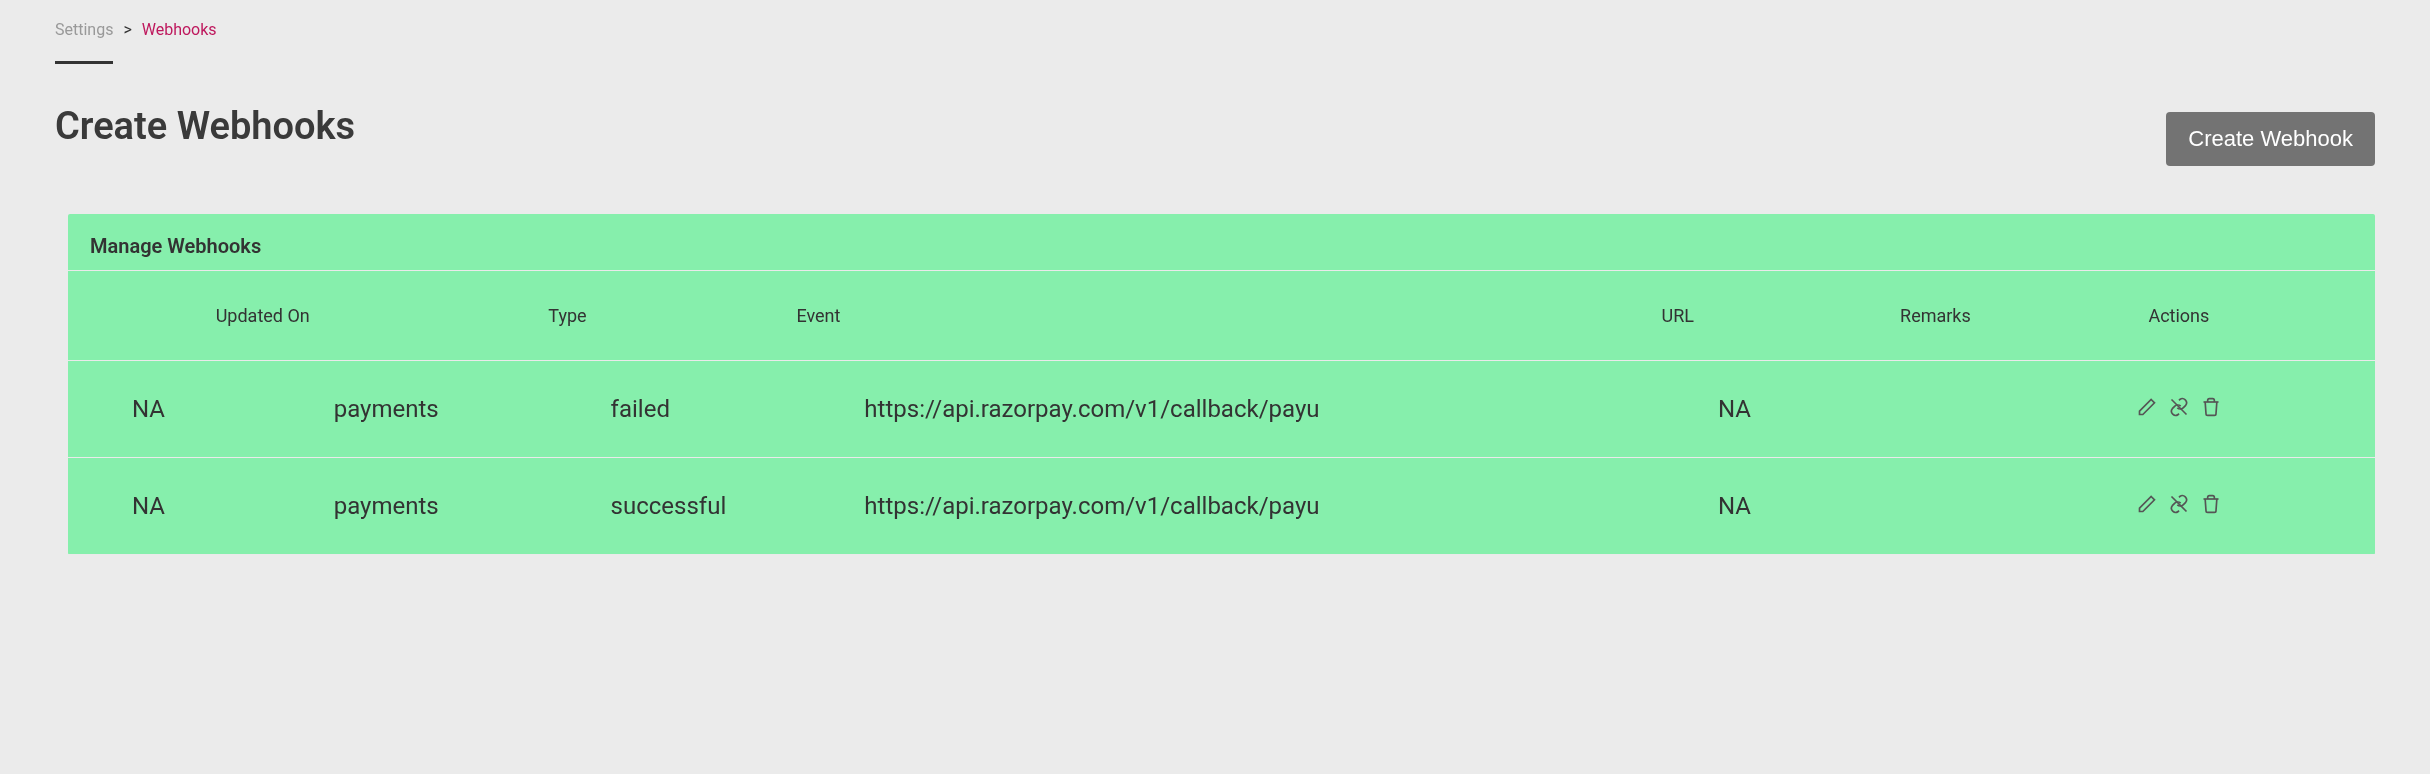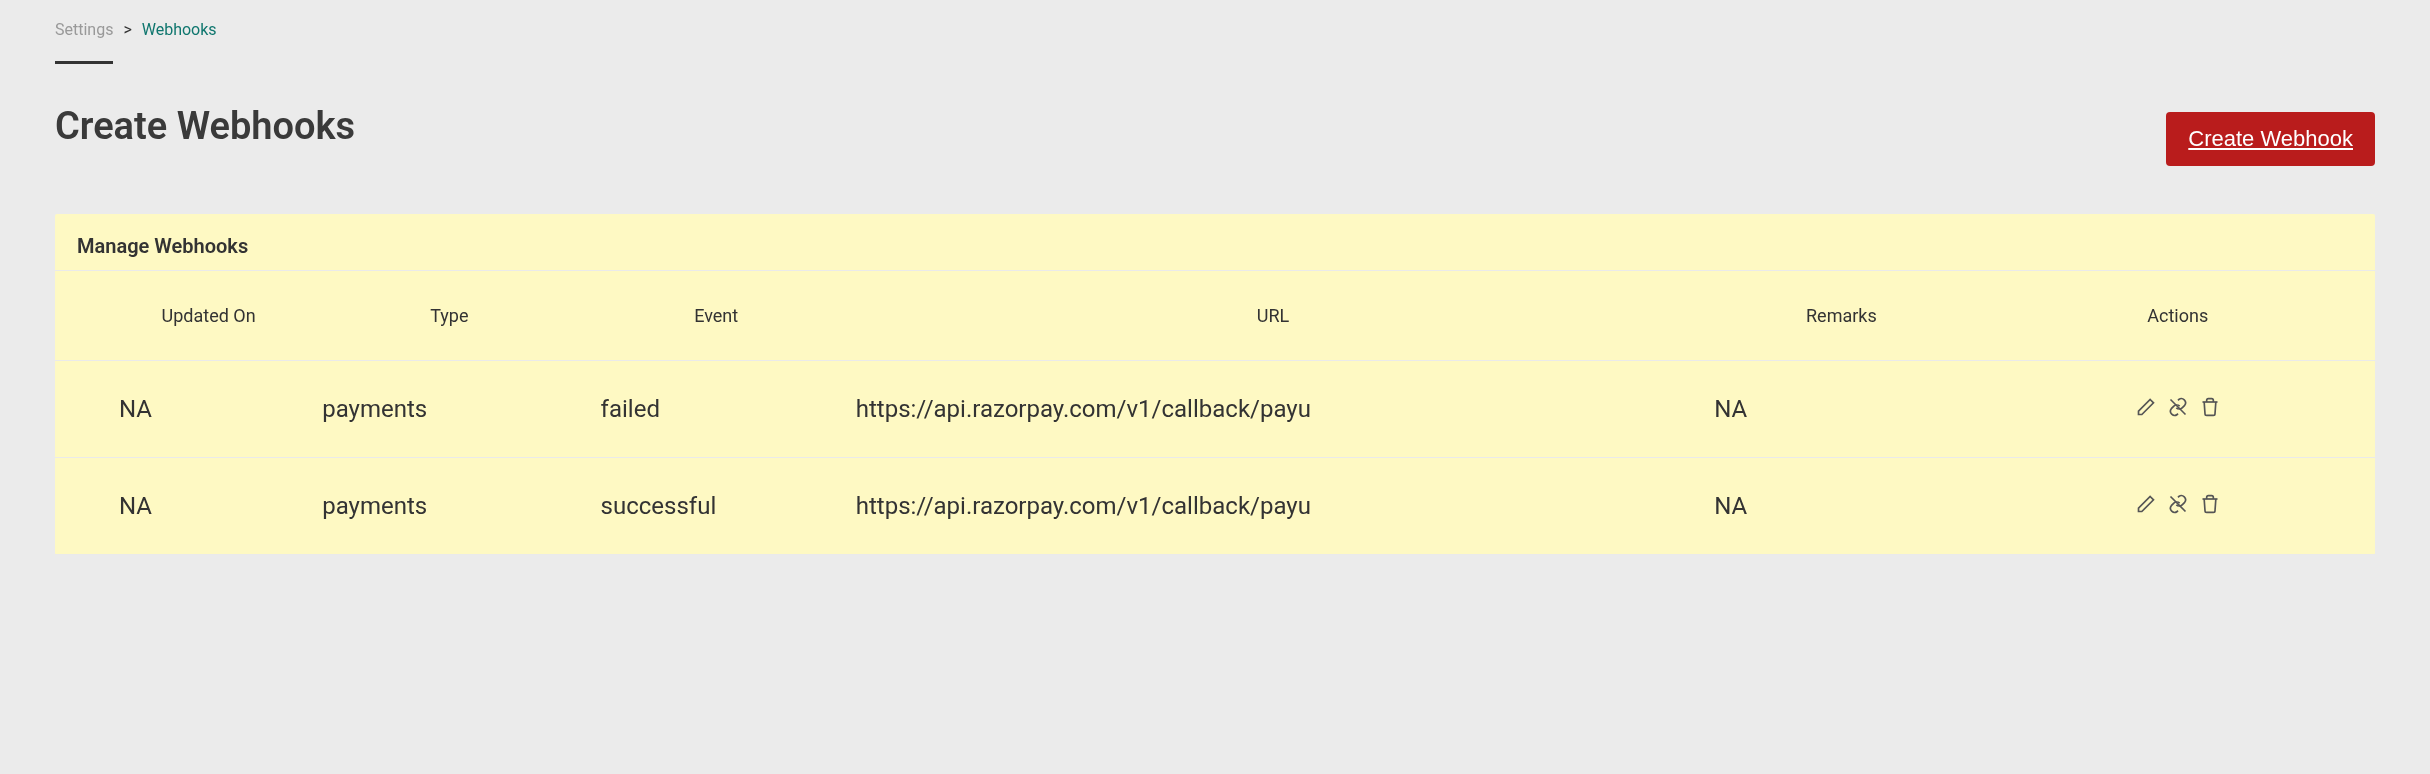--- a/index.html
+++ b/index.html
@@ -23,67 +23,67 @@
       border-bottom: 3px solid #333;
       padding-bottom: 22px;
       display: inline-block;
       cursor: pointer;
     }
     .breadcrumb-sep {
       margin: 0 6px;
       color: #333;
     }
     .breadcrumb-current {
-      color: #0f766e;
+      color: #be185d;
     }
     .header-row {
       display: flex;
       justify-content: space-between;
       align-items: flex-end;
       margin-top: 40px;
     }
     .page-title {
       font-size: 38px;
       font-weight: 600;
       color: #3a3a3a;
       margin-bottom: 18px;
     }
     .page-subtitle {
       font-size: 20px;
       color: #444;
     }
     .create-btn {
-      background: #b91c1c;
+      background: #737373;
       color: #fff;
       border: none;
       font-size: 22px;
       font-weight: 500;
       padding: 14px 22px;
       border-radius: 4px;
       cursor: pointer;
-      text-decoration: underline;
     }
     .card {
-      background: #fef9c3;
+      background: #86efac;
       margin-top: 48px;
       border-radius: 2px;
+      margin-left: 13px;
     }
     .card-header {
       font-size: 20px;
       font-weight: 600;
       color: #333;
       padding: 20px 22px 12px 22px;
       border-bottom: 1px solid #eaeaea;
     }
     .table {
       width: 100%;
       border-collapse: collapse;
     }
     .table thead th {
-      text-align: center;
+      text-align: right;
       font-weight: 400;
       font-size: 18px;
       color: #333;
       padding: 34px 12px;
       border-bottom: 1px solid #eaeaea;
     }
     .table tbody td {
       font-size: 24px;
       color: #333;
       padding: 34px 12px;

